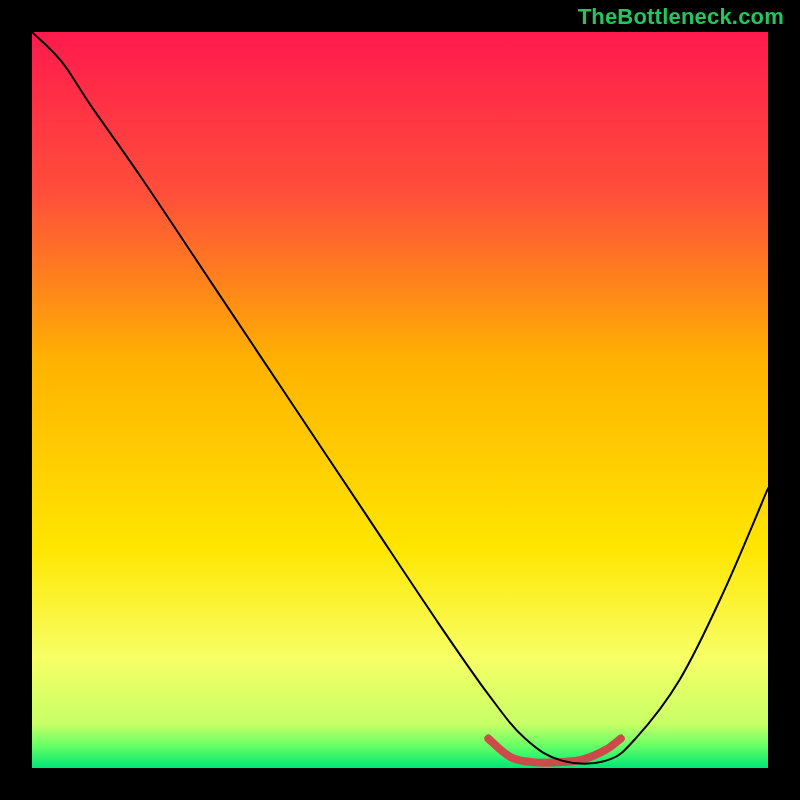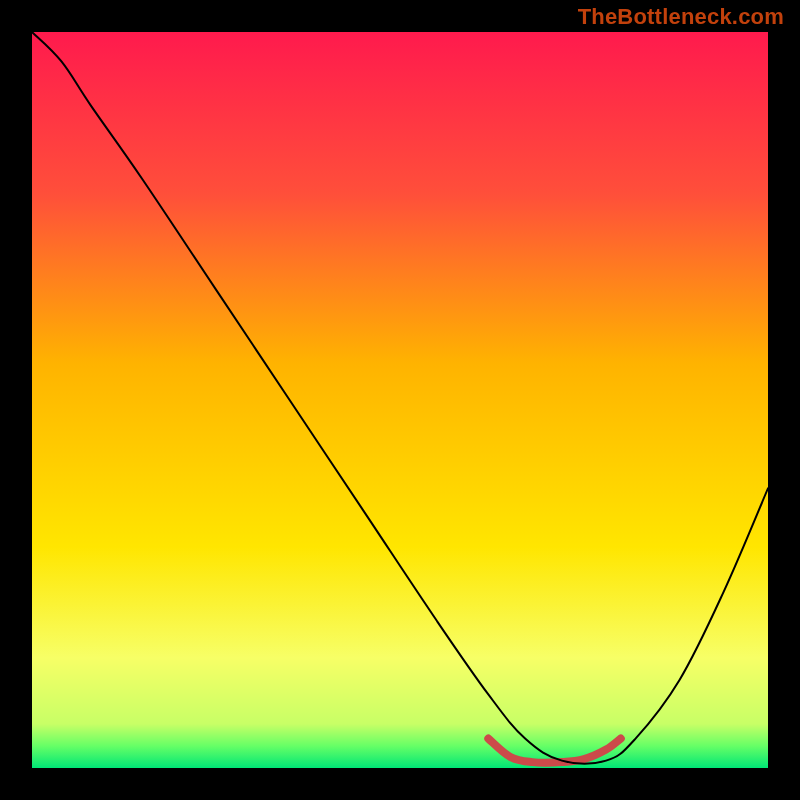--- a/index.html
+++ b/index.html
@@ -14,21 +14,21 @@
   .frame {
     position: relative;
     width: 800px;
     height: 800px;
     background: #000;
   }
   .watermark {
     position: absolute;
     top: 4px;
     right: 16px;
-    color: #c2410c;
+    color: #22c55e;
     font-size: 22px;
     font-weight: 600;
     letter-spacing: 0.2px;
     z-index: 10;
   }
   .plot-area {
     position: absolute;
     left: 32px;
     top: 32px;
     width: 736px;

